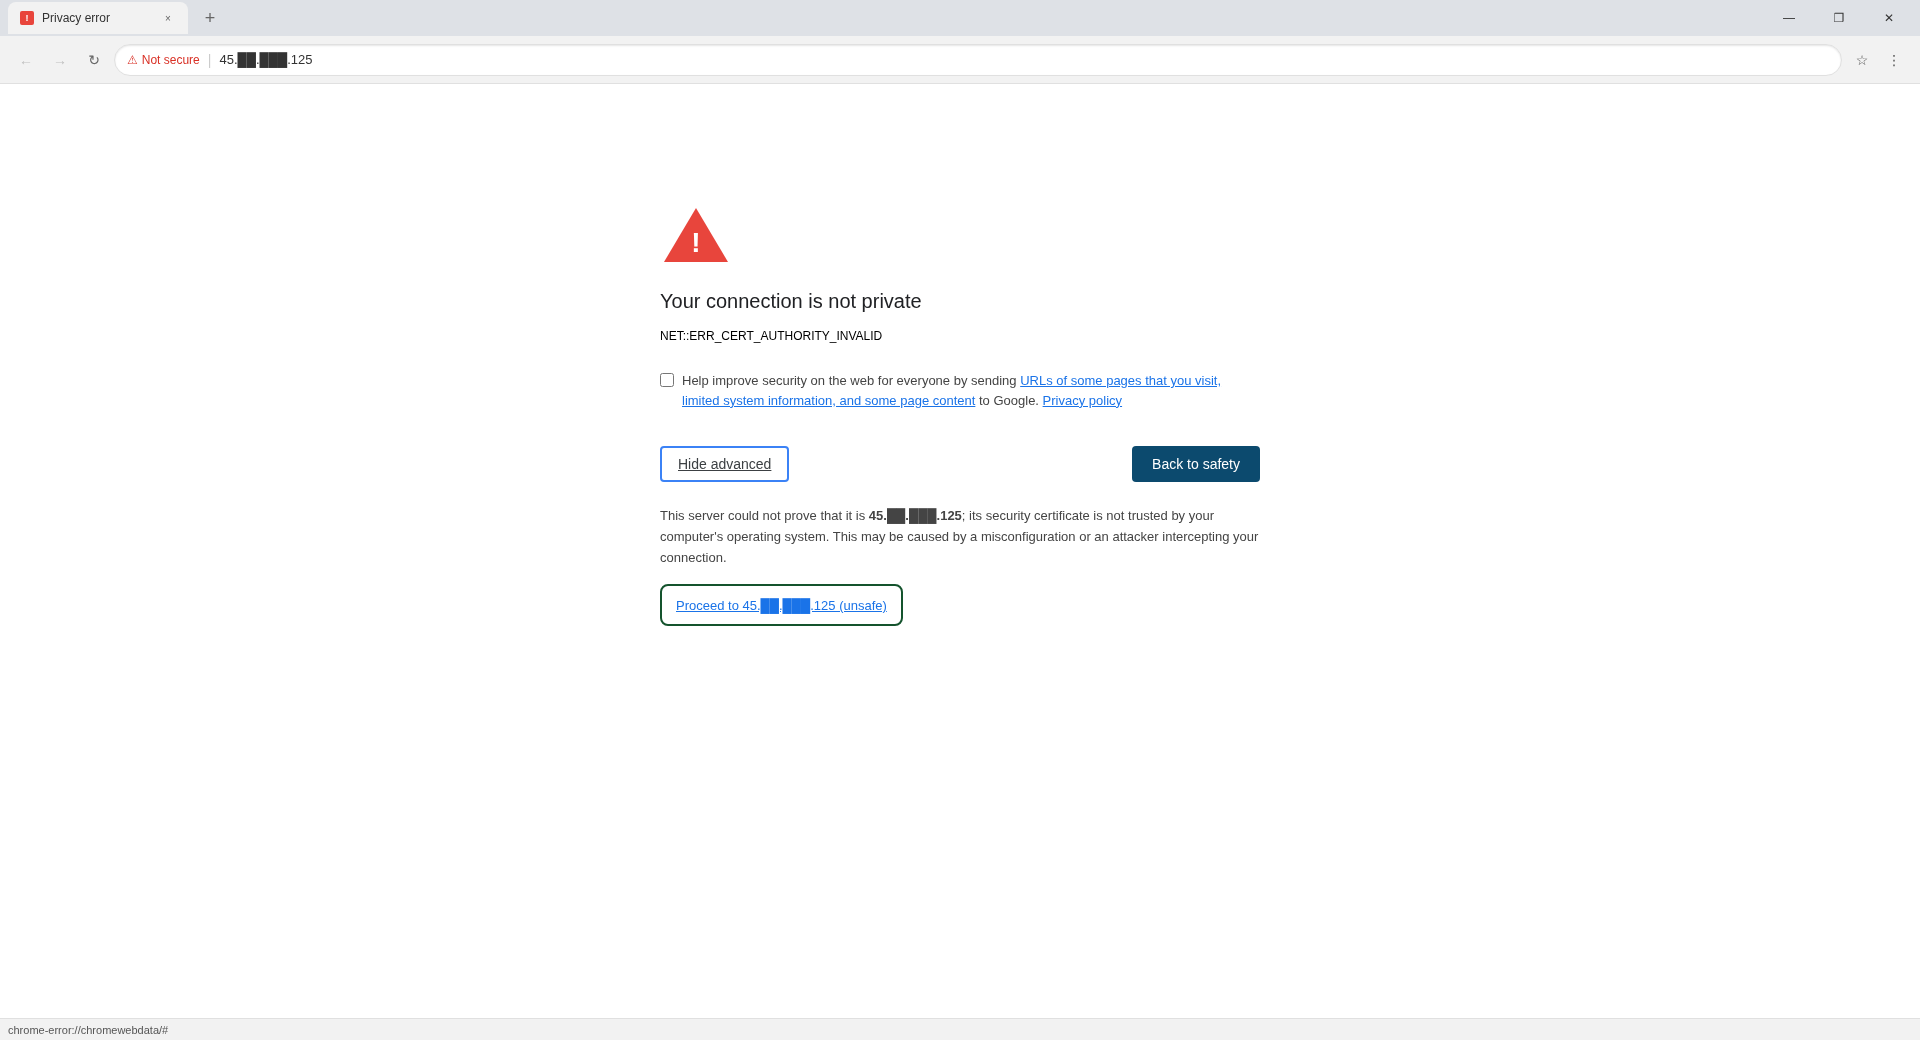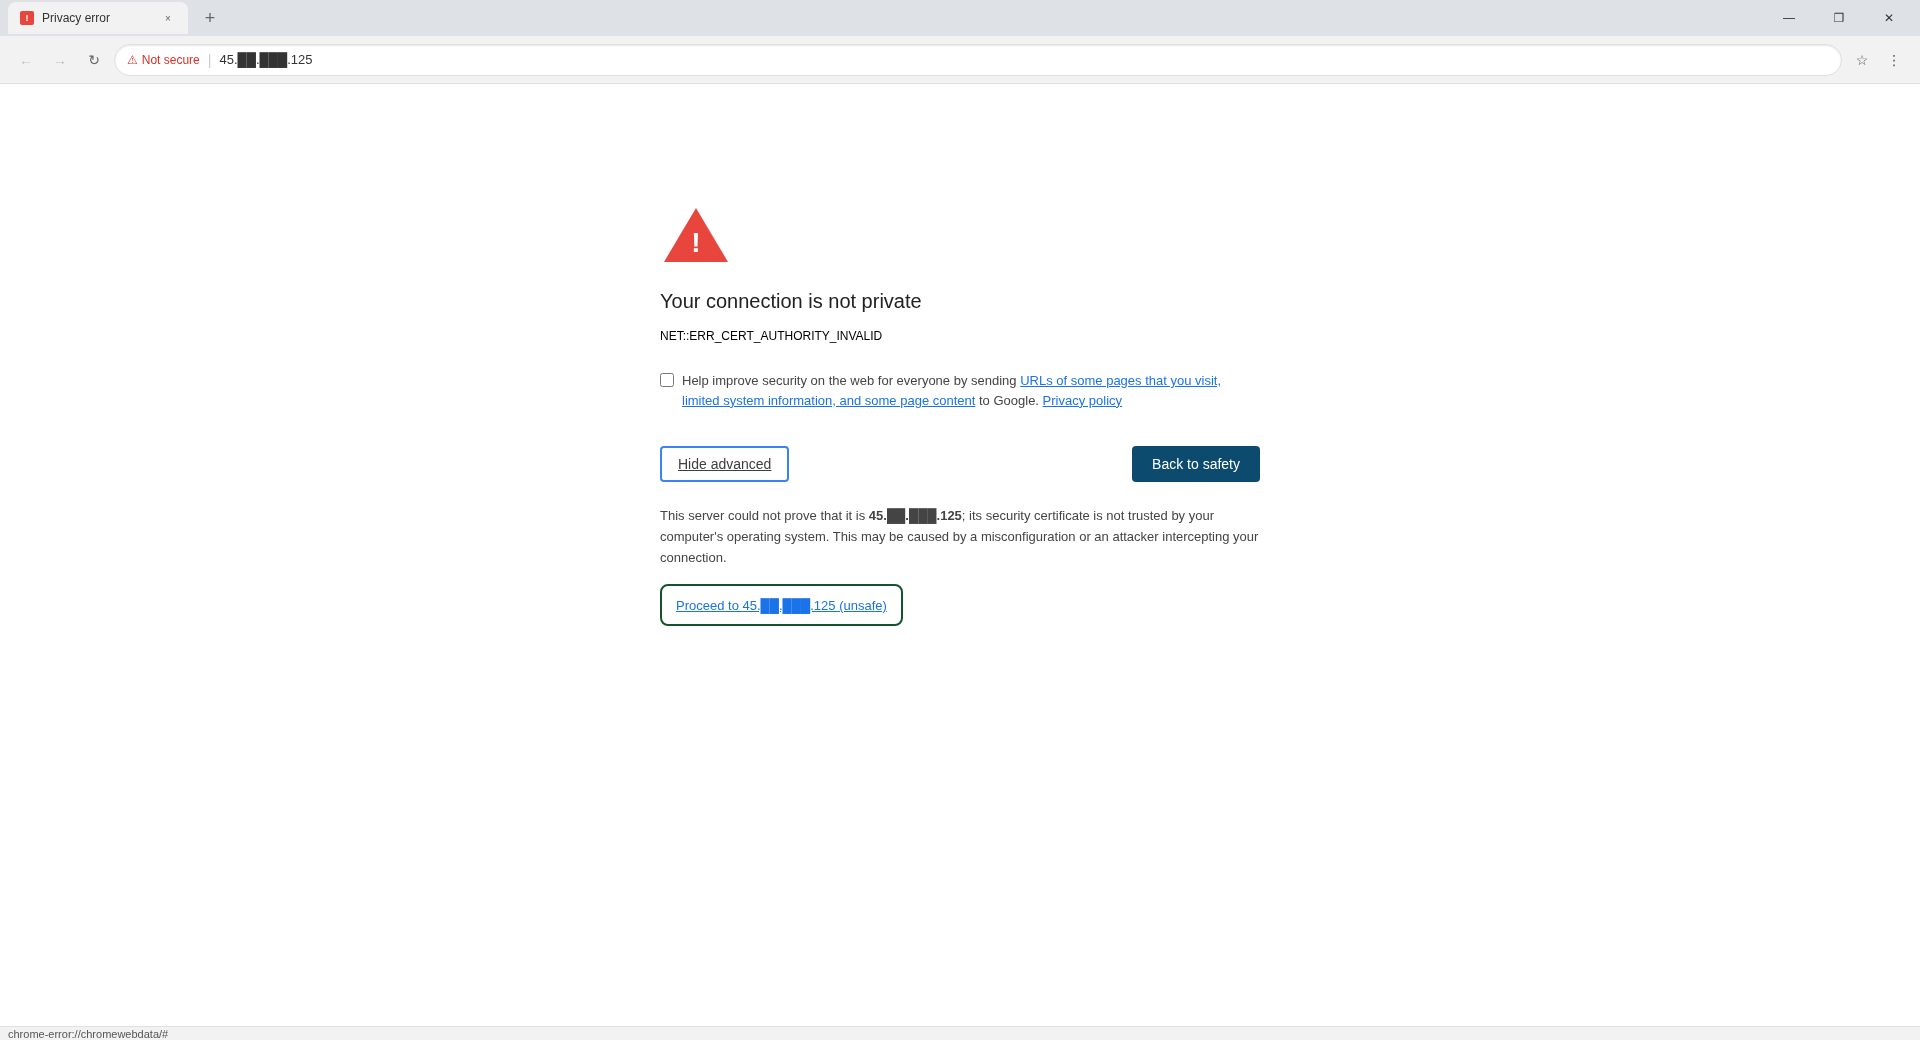--- a/index.html
+++ b/index.html
@@ -276,21 +276,21 @@
 
     .proceed-link {
       font-size: 13px;
       color: #1a73e8;
       text-decoration: underline;
       cursor: pointer;
     }
 
     
     .status-bar {
-      height: 14px;
+      height: 22px;
       background: #f2f2f2;
       border-top: 1px solid #e0e0e0;
       display: flex;
       align-items: center;
       padding: 0 8px;
       font-size: 11px;
       color: #555;
     }
   </style>
 </head>

